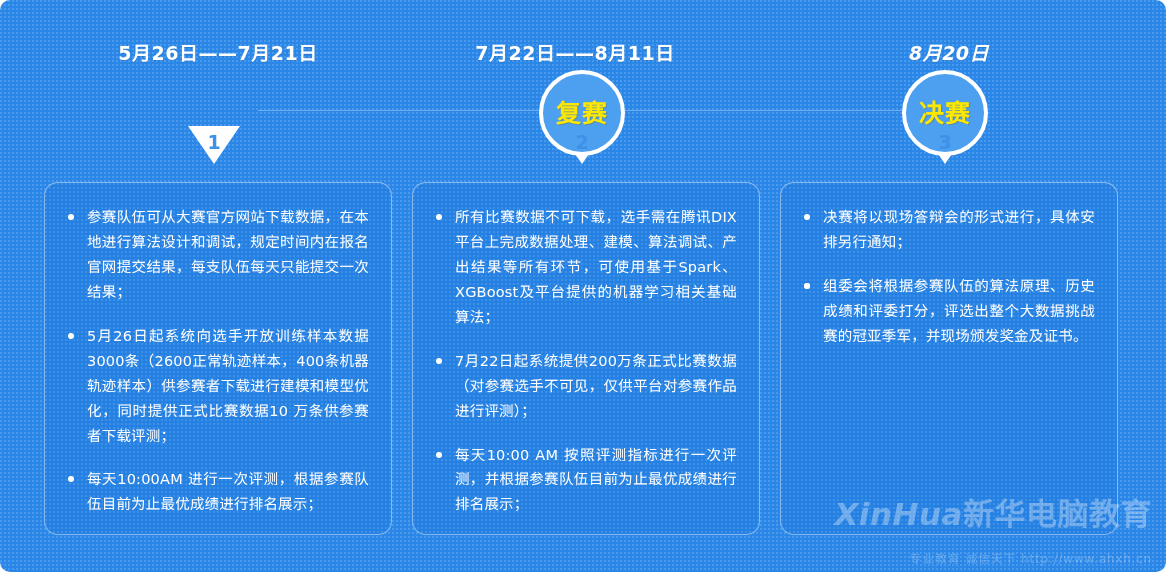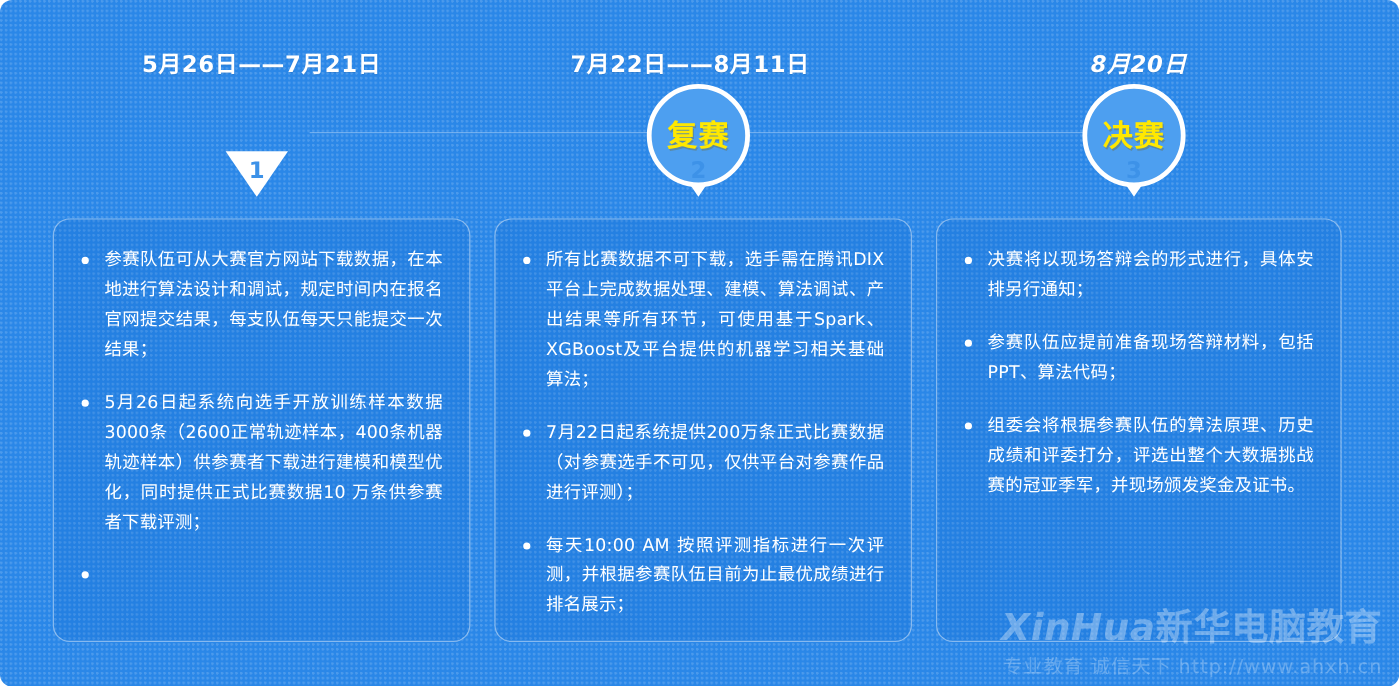--- a/index.html
+++ b/index.html
@@ -164,22 +164,22 @@
   .wm-main {
     font-size: 31px;
     font-weight: bold;
     line-height: 1.05;
     color: rgba(255,255,255,0.33);
     letter-spacing: 0.5px;
     white-space: nowrap;
   }
   .wm-latin { font-style: italic; }
   .wm-sub {
-    margin-top: 2px;
-    font-size: 16px;
+    margin-top: 18px;
+    font-size: 12px;
     color: rgba(255,255,255,0.26);
     letter-spacing: 0.8px;
     white-space: nowrap;
   }
 </style>
 </head>
 <body>
 
 <div id="stage">
 
@@ -198,20 +198,21 @@
       <li class="bullet-item">
         <span class="bullet-dot"></span>
         <span>参赛队伍可从大赛官方网站下载数据，在本地进行算法设计和调试，规定时间内在报名官网提交结果，每支队伍每天只能提交一次结果；</span>
       </li>
       <li class="bullet-item">
         <span class="bullet-dot"></span>
         <span>5月26日起系统向选手开放训练样本数据3000条（2600正常轨迹样本，400条机器轨迹样本）供参赛者下载进行建模和模型优化，同时提供正式比赛数据10 万条供参赛者下载评测；</span>
       </li>
       <li class="bullet-item">
         <span class="bullet-dot"></span>
+        <span>每天10:00AM 进行一次评测，根据参赛队伍目前为止最优成绩进行排名展示；</span>
       </li>
 
     </ul>
   </div>
 
   <div class="date-label" style="left:401px; width:348px;">7月22日——8月11日</div>
 
   <div class="marker" style="left:539px;">
     <div class="marker-tail"></div>
     <div class="marker-circle">
@@ -249,21 +250,20 @@
   </div>
 
   <div id="card-3" class="card">
     <ul class="bullet-list">
       <li class="bullet-item">
         <span class="bullet-dot"></span>
         <span>决赛将以现场答辩会的形式进行，具体安排另行通知；</span>
       </li>
       <li class="bullet-item">
         <span class="bullet-dot"></span>
-        <span>参赛队伍应提前准备现场答辩材料，包括PPT、算法代码；</span>
       </li>
       <li class="bullet-item">
         <span class="bullet-dot"></span>
         <span>组委会将根据参赛队伍的算法原理、历史成绩和评委打分，评选出整个大数据挑战赛的冠亚季军，并现场颁发奖金及证书。</span>
       </li>
     </ul>
   </div>
 
   <div id="watermark">
     <div class="wm-main">

